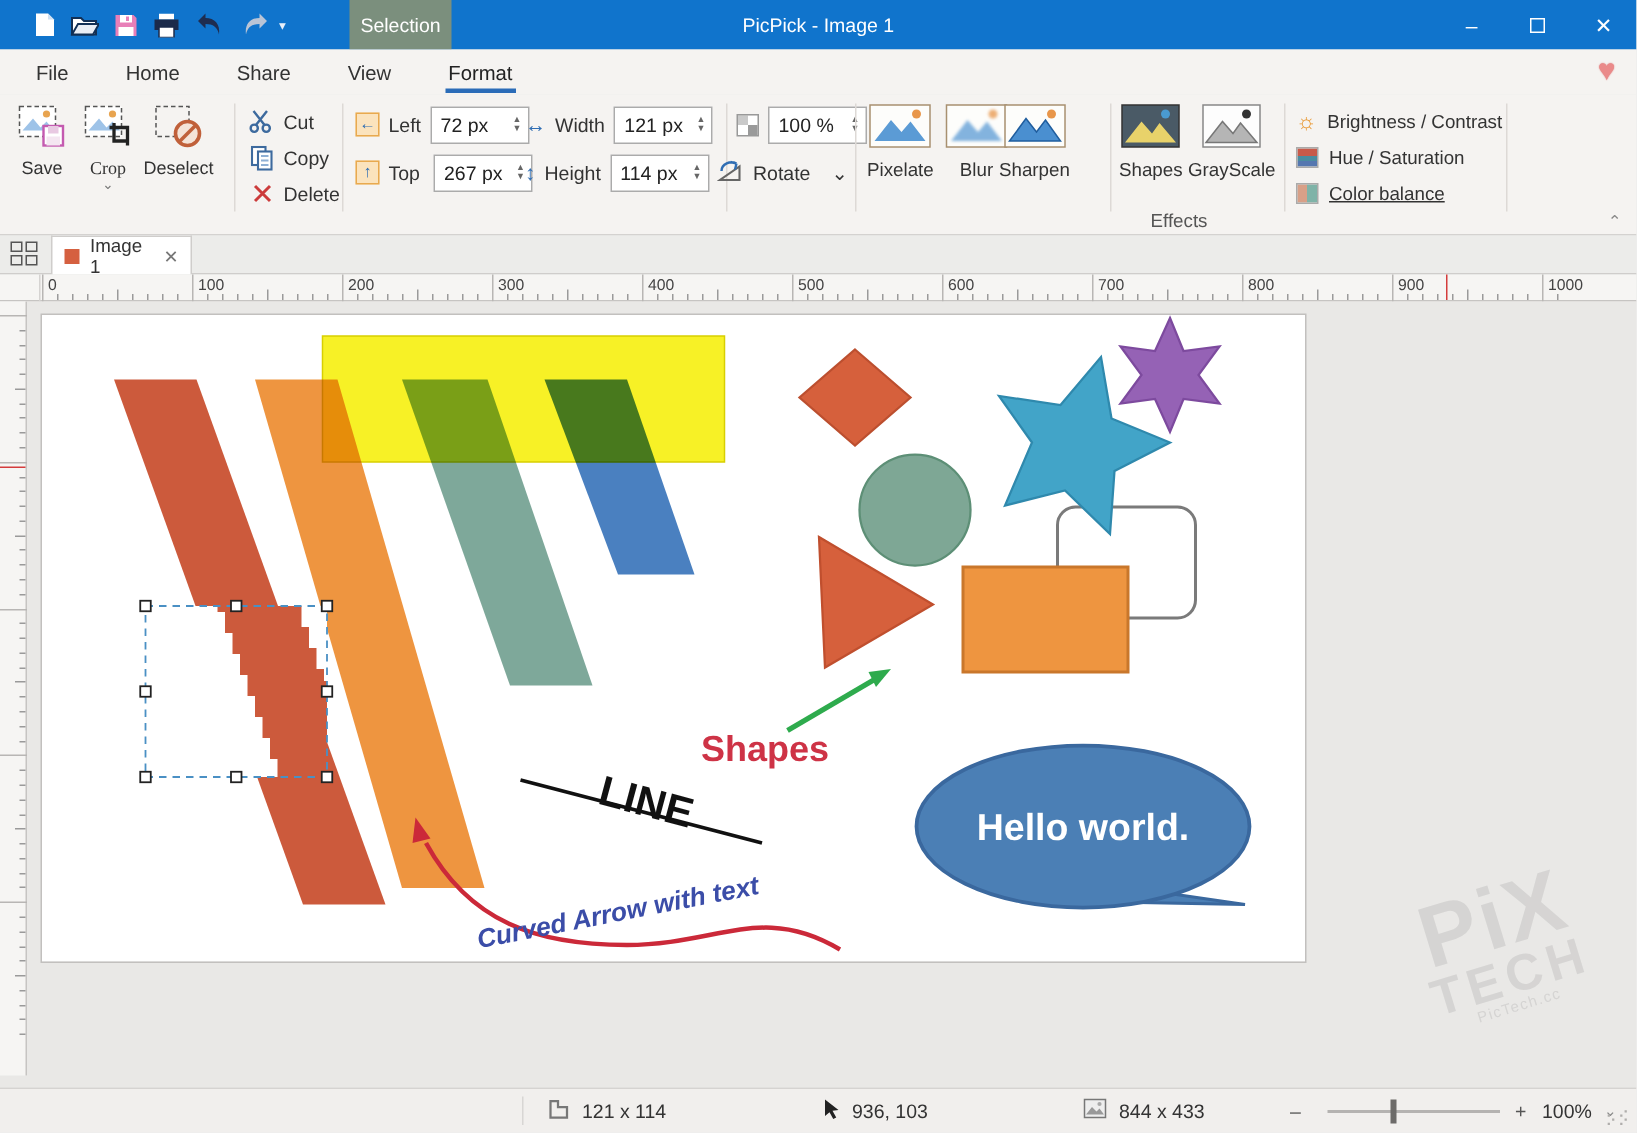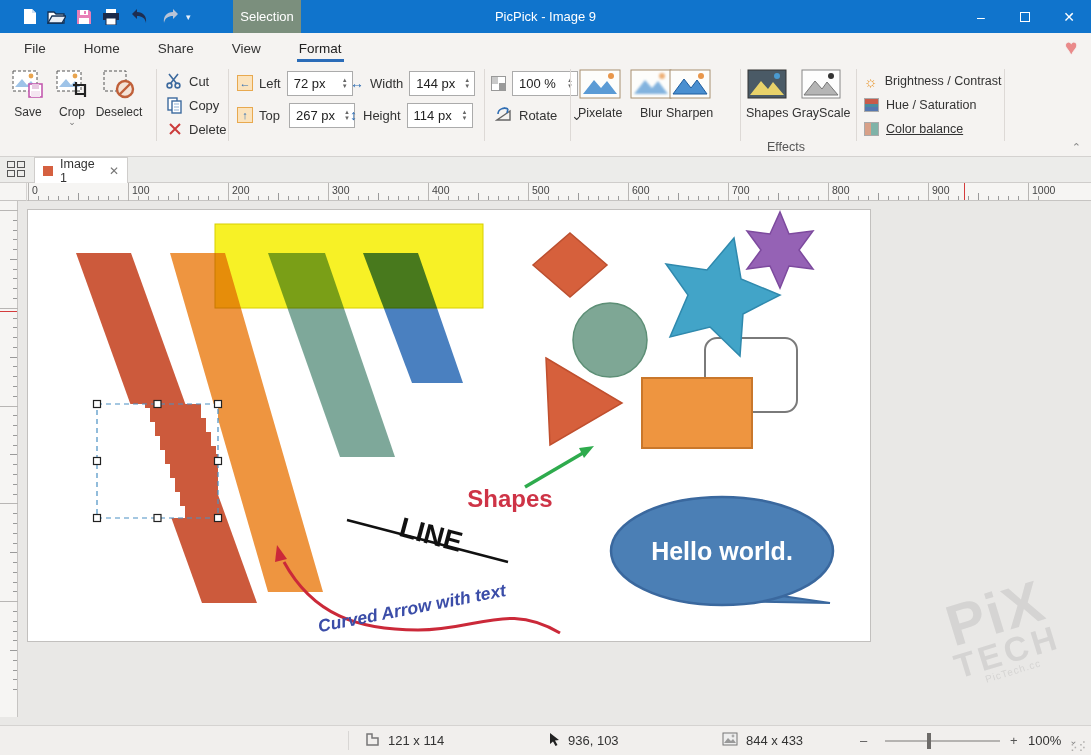--- a/index.html
+++ b/index.html
@@ -124,21 +124,21 @@
           <path d="M7 1 L2 6 L7 11 V8 C12 8 15 10 16 15 C17 8 13 4 7 4 Z" fill="#1e2d50"></path>
         </svg>
       </span>
     <span>
         <svg width="20" height="17" viewBox="0 0 20 17">
           <path d="M13 1 L18 6 L13 11 V8 C8 8 5 10 4 15 C3 8 7 4 13 4 Z" fill="#b9c4d6"></path>
         </svg>
       </span>
     <span class="qat-caret">▾</span>
   </div>
-  <div class="wtitle">PicPick - Image 9</div>
+  <div class="wtitle">PicPick - Image 1</div>
   <div class="seltab">Selection</div>
   <div class="wbtns">
     <div class="wbtn">–</div>
     <div class="wbtn">
         <span class="maxbox"></span>
       </div>
     <div class="wbtn">✕</div>
   </div>
 </div>
 
@@ -160,21 +160,21 @@
           <path d="M3 17 l7-8 5 6 4-4 5 6 z" fill="#9ec3e8"></path>
           <circle cx="19" cy="6" r="2.4" fill="#e8a44f"></circle>
           <rect x="17" y="14" width="13" height="13" fill="#fff" stroke="#c45ab0" stroke-width="1.6"></rect>
           <rect x="20" y="14" width="7" height="5" fill="#e8c9e2"></rect>
           <rect x="19" y="21" width="9" height="6" fill="#f4e6f1"></rect>
         </svg>
       </span>
     <span class="blabel">Save</span>
   </div>
 
-  <div class="bigbtn" style="left:46px;">
+  <div class="bigbtn" style="left:46px;font-family:Liberation Serif, serif;">
     <span class="bicon">
         <svg width="32" height="30" viewBox="0 0 32 30">
           <rect x="1" y="1" width="24" height="20" fill="#fff" stroke="#555" stroke-dasharray="3 2"></rect>
           <path d="M3 17 l7-8 5 6 4-4 5 6 z" fill="#9ec3e8"></path>
           <circle cx="19" cy="6" r="2.4" fill="#e8a44f"></circle>
           <path d="M20 12 v12 h10 M17 15 h12 v12" stroke="#222" stroke-width="2.2" fill="none"></path>
         </svg>
       </span>
     <span class="blabel">Crop</span>
     <span class="bchev">⌄</span>
@@ -237,21 +237,21 @@
     <span class="slabel">Top</span>
     <span class="spinfield" style="margin-left:3px;">
         <span class="sval">267 px</span>
         <span class="spin">▲<br>▼</span>
       </span>
   </div>
   <div class="smallrow" style="left:350px; top:9px;">
     <span class="bluearrow">↔</span>
     <span class="slabel">Width</span>
     <span class="spinfield">
-        <span class="sval">144 px</span>
+        <span class="sval">121 px</span>
         <span class="spin">▲<br>▼</span>
       </span>
   </div>
   <div class="smallrow" style="left:350px; top:41px;">
     <span class="bluearrow">↕</span>
     <span class="slabel">Height</span>
     <span class="spinfield">
         <span class="sval">114 px</span>
         <span class="spin">▲<br>▼</span>
       </span>
@@ -259,21 +259,21 @@
 
   <div class="rsep" style="left:484px;"></div>
 
   <div class="smallrow" style="left:491px; top:9px;">
     <span class="checker"></span>
     <span class="spinfield">
         <span class="sval">100 %</span>
         <span class="spin">▲<br>▼</span>
       </span>
   </div>
-  <div class="smallrow" style="left:495px; top:41px;">
+  <div class="smallrow" style="left:478px; top:41px;">
     <span><svg width="18" height="16" viewBox="0 0 18 16">
           <path d="M2 14 L15 14 L15 5 Z" fill="none" stroke="#666" stroke-width="1.4"></path>
           <path d="M3 8 C3 3 9 1 13 3 M13 3 l-4 -1 M13 3 l-1 4" stroke="#2f6db3" stroke-width="1.6" fill="none"></path>
         </svg></span>
     <span>Rotate</span>
     <span class="bchev" style="margin-left:8px;">⌄</span>
   </div>
 
   <div class="rsep" style="left:570px;"></div>
 

